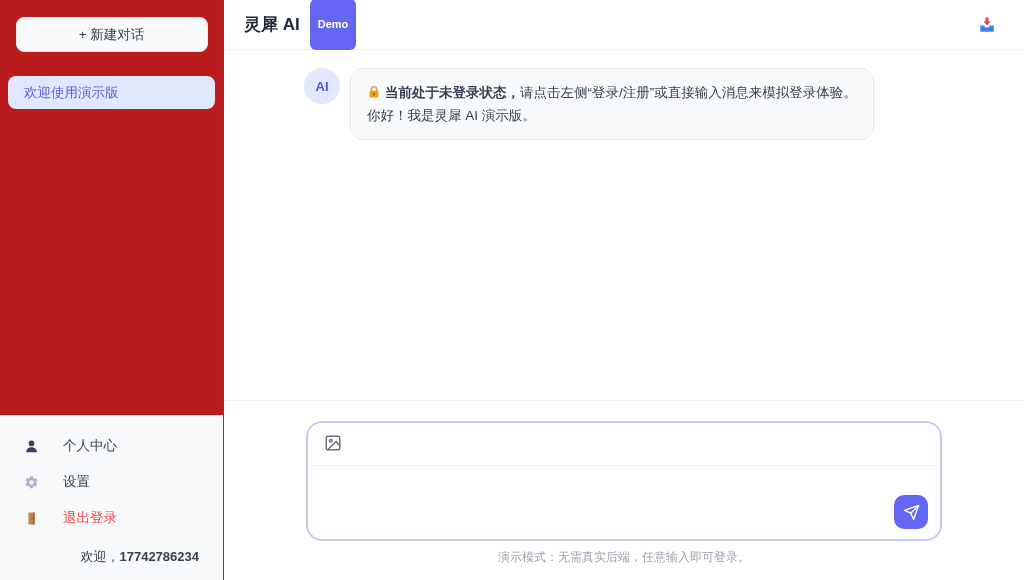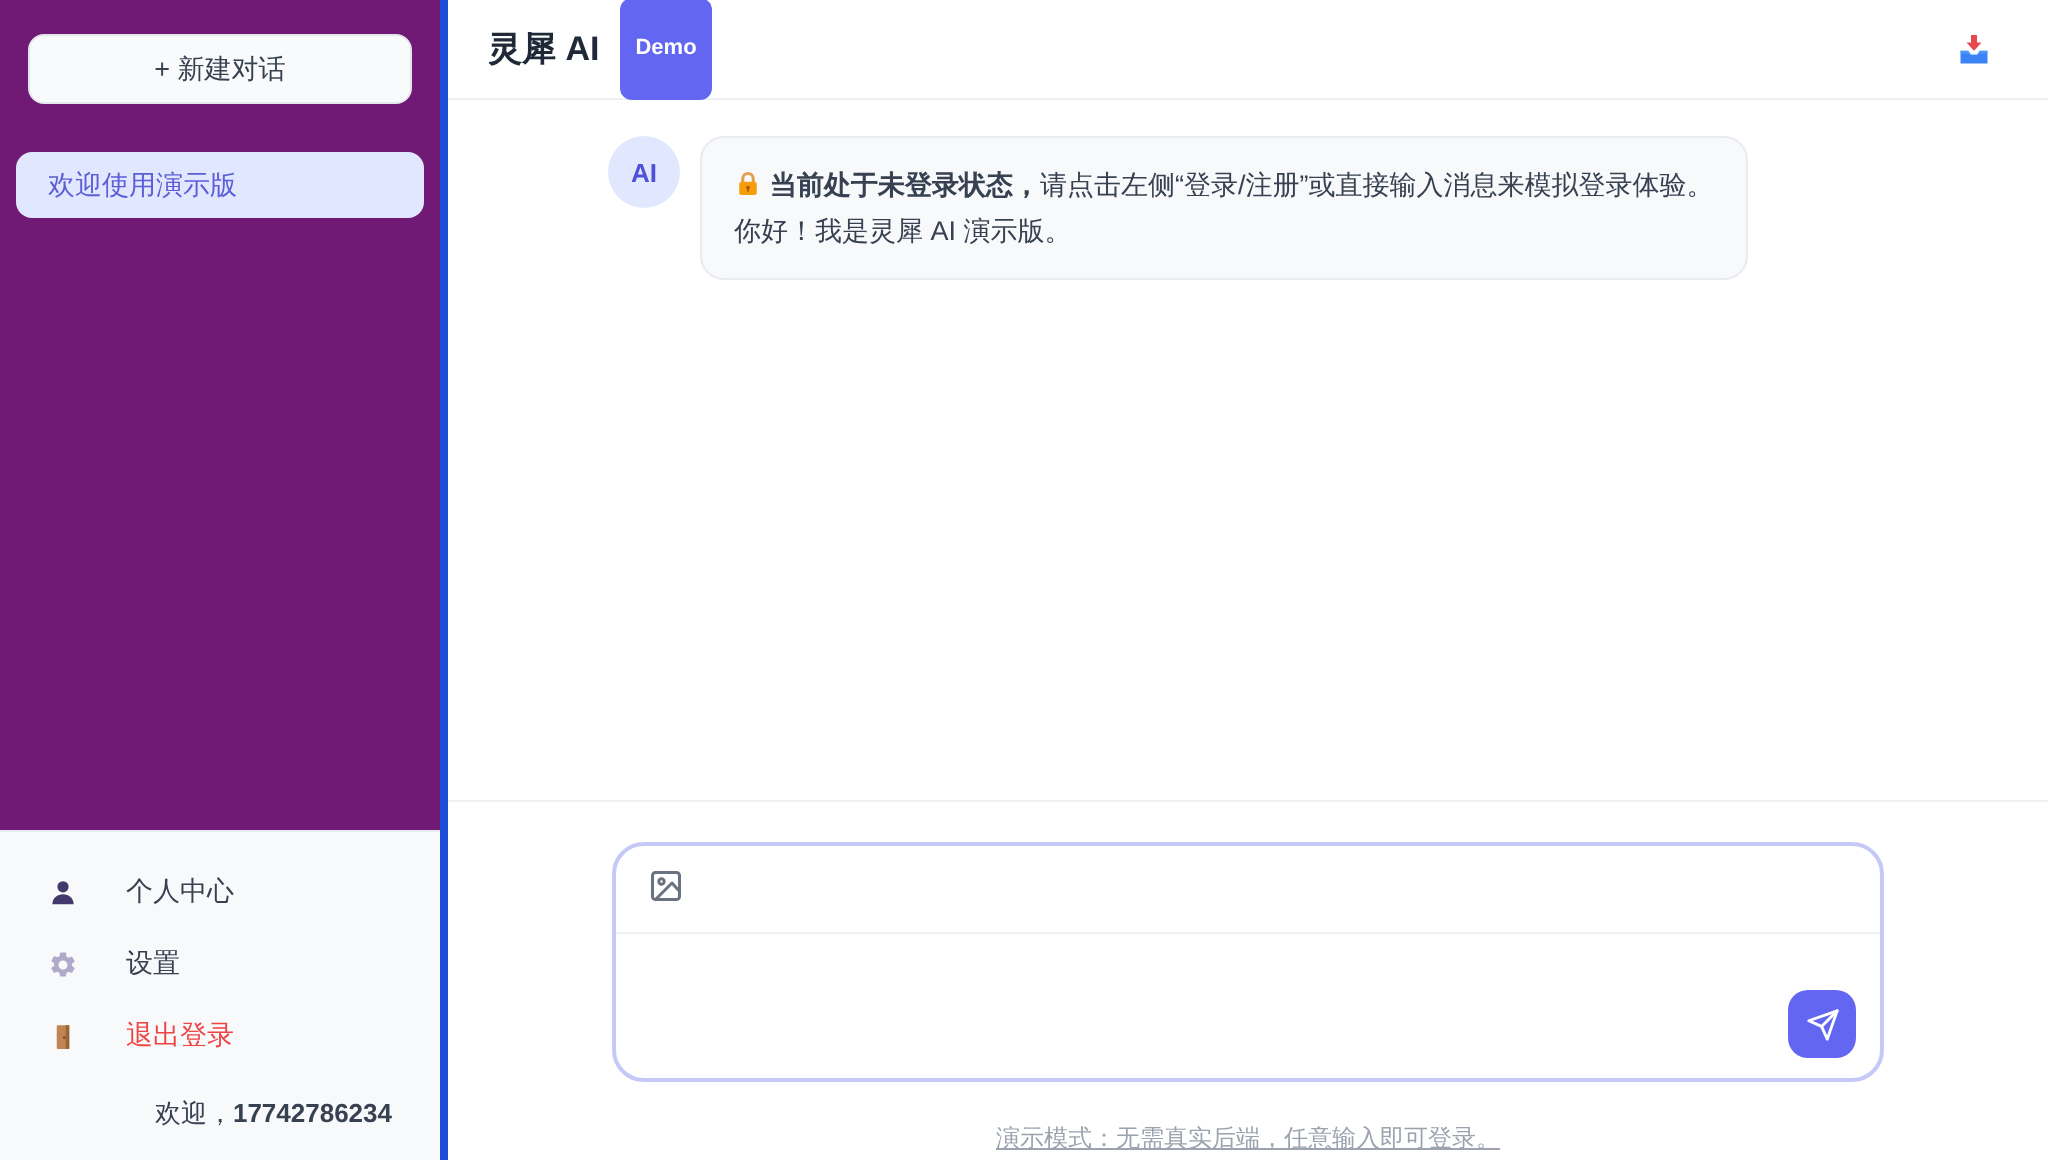--- a/index.html
+++ b/index.html
@@ -7,22 +7,22 @@
   body {
     font-family: "Liberation Sans", "DejaVu Sans", sans-serif;
     background: #ffffff;
     color: #374151;
   }
   .app { display: flex; width: 1024px; height: 580px; }
 
   
   .sidebar {
     width: 224px; height: 100%;
-    background: #701a75;
-    border-right: 4px solid #1d4ed8;
+    background: #b91c1c;
+    border-right: 1px solid #1d4ed8;
     display: flex; flex-direction: column;
   }
   .sidebar-top { flex: 1; padding-top: 17px; overflow: hidden; }
   .new-chat-btn {
     display: block;
     width: 192px; height: 35px;
     margin: 0 auto;
     background: #f9fafb;
     border: 1px solid #e5e7eb;
     border-radius: 8px;
@@ -146,25 +146,24 @@
   .send-btn {
     position: absolute;
     right: 12px; bottom: 10px;
     width: 34px; height: 34px;
     background: #6366f1;
     border: none; border-radius: 10px;
     display: flex; align-items: center; justify-content: center;
     cursor: pointer;
   }
   .composer-hint {
-    margin-top: 20px;
+    margin-top: 8px;
     text-align: center;
     font-size: 12px;
     color: #9ca3af;
-    text-decoration: underline;
   }
 </style>
 </head>
 <body>
 
 <div class="app">
 
   <aside class="sidebar">
     <div class="sidebar-top">
       <button class="new-chat-btn">+ 新建对话</button>

